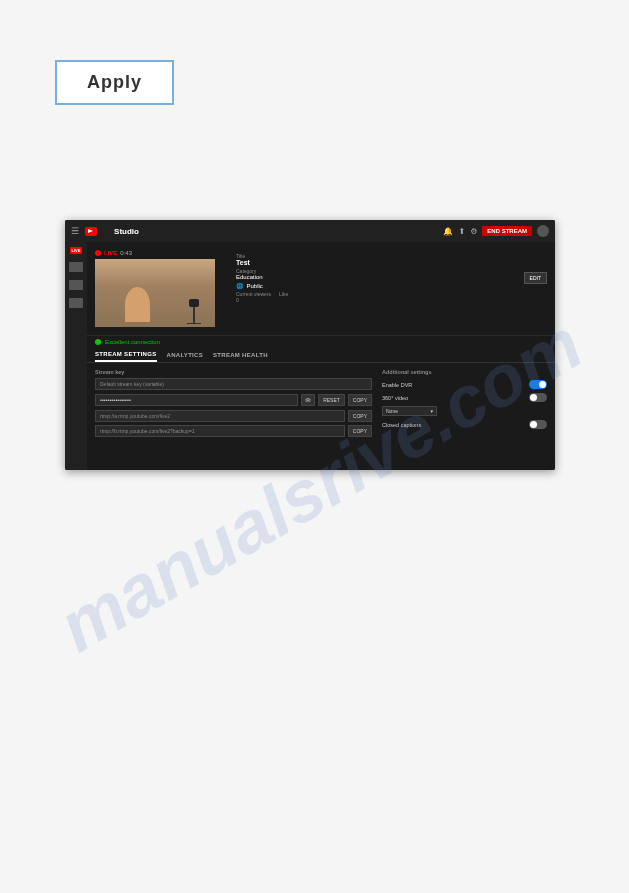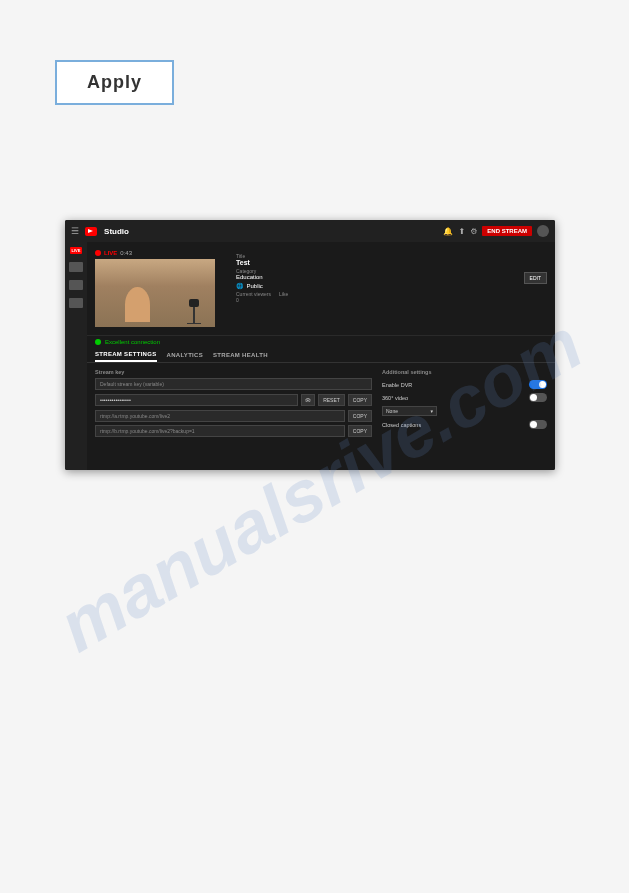--- a/index.html
+++ b/index.html
@@ -81,21 +81,21 @@
       align-items: center;
       gap: 6px;
     }
     .hamburger-icon {
       color: #aaa;
       font-size: 9px;
     }
     .yt-logo {
       display: flex;
       align-items: center;
-      gap: 7px;
+      gap: 17px;
     }
     .yt-logo-icon {
       width: 12px;
       height: 9px;
       background: #ff0000;
       border-radius: 2px;
       position: relative;
       display: inline-block;
     }
     .yt-logo-icon::after {

